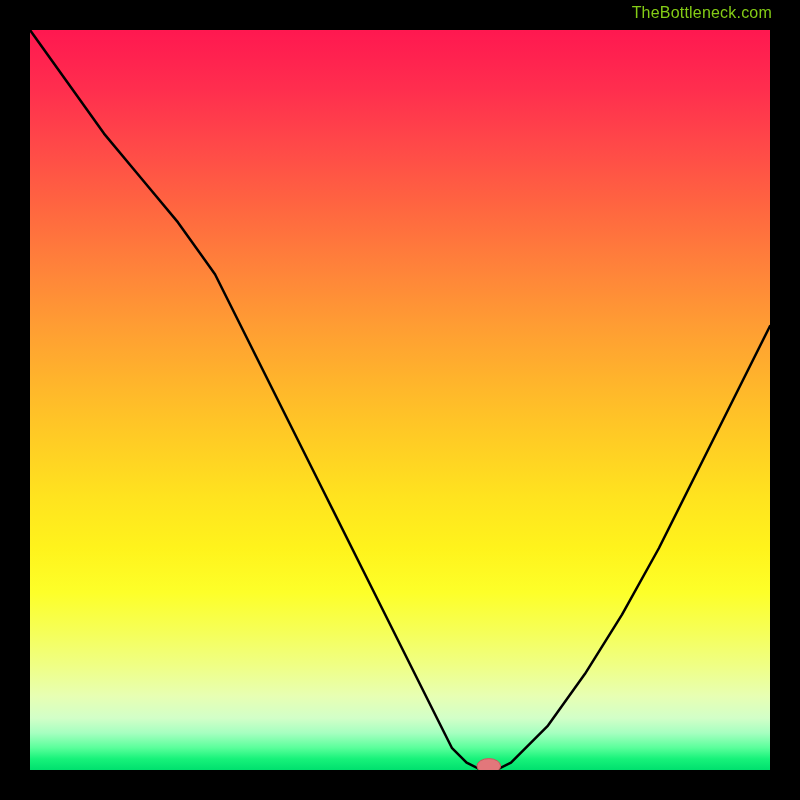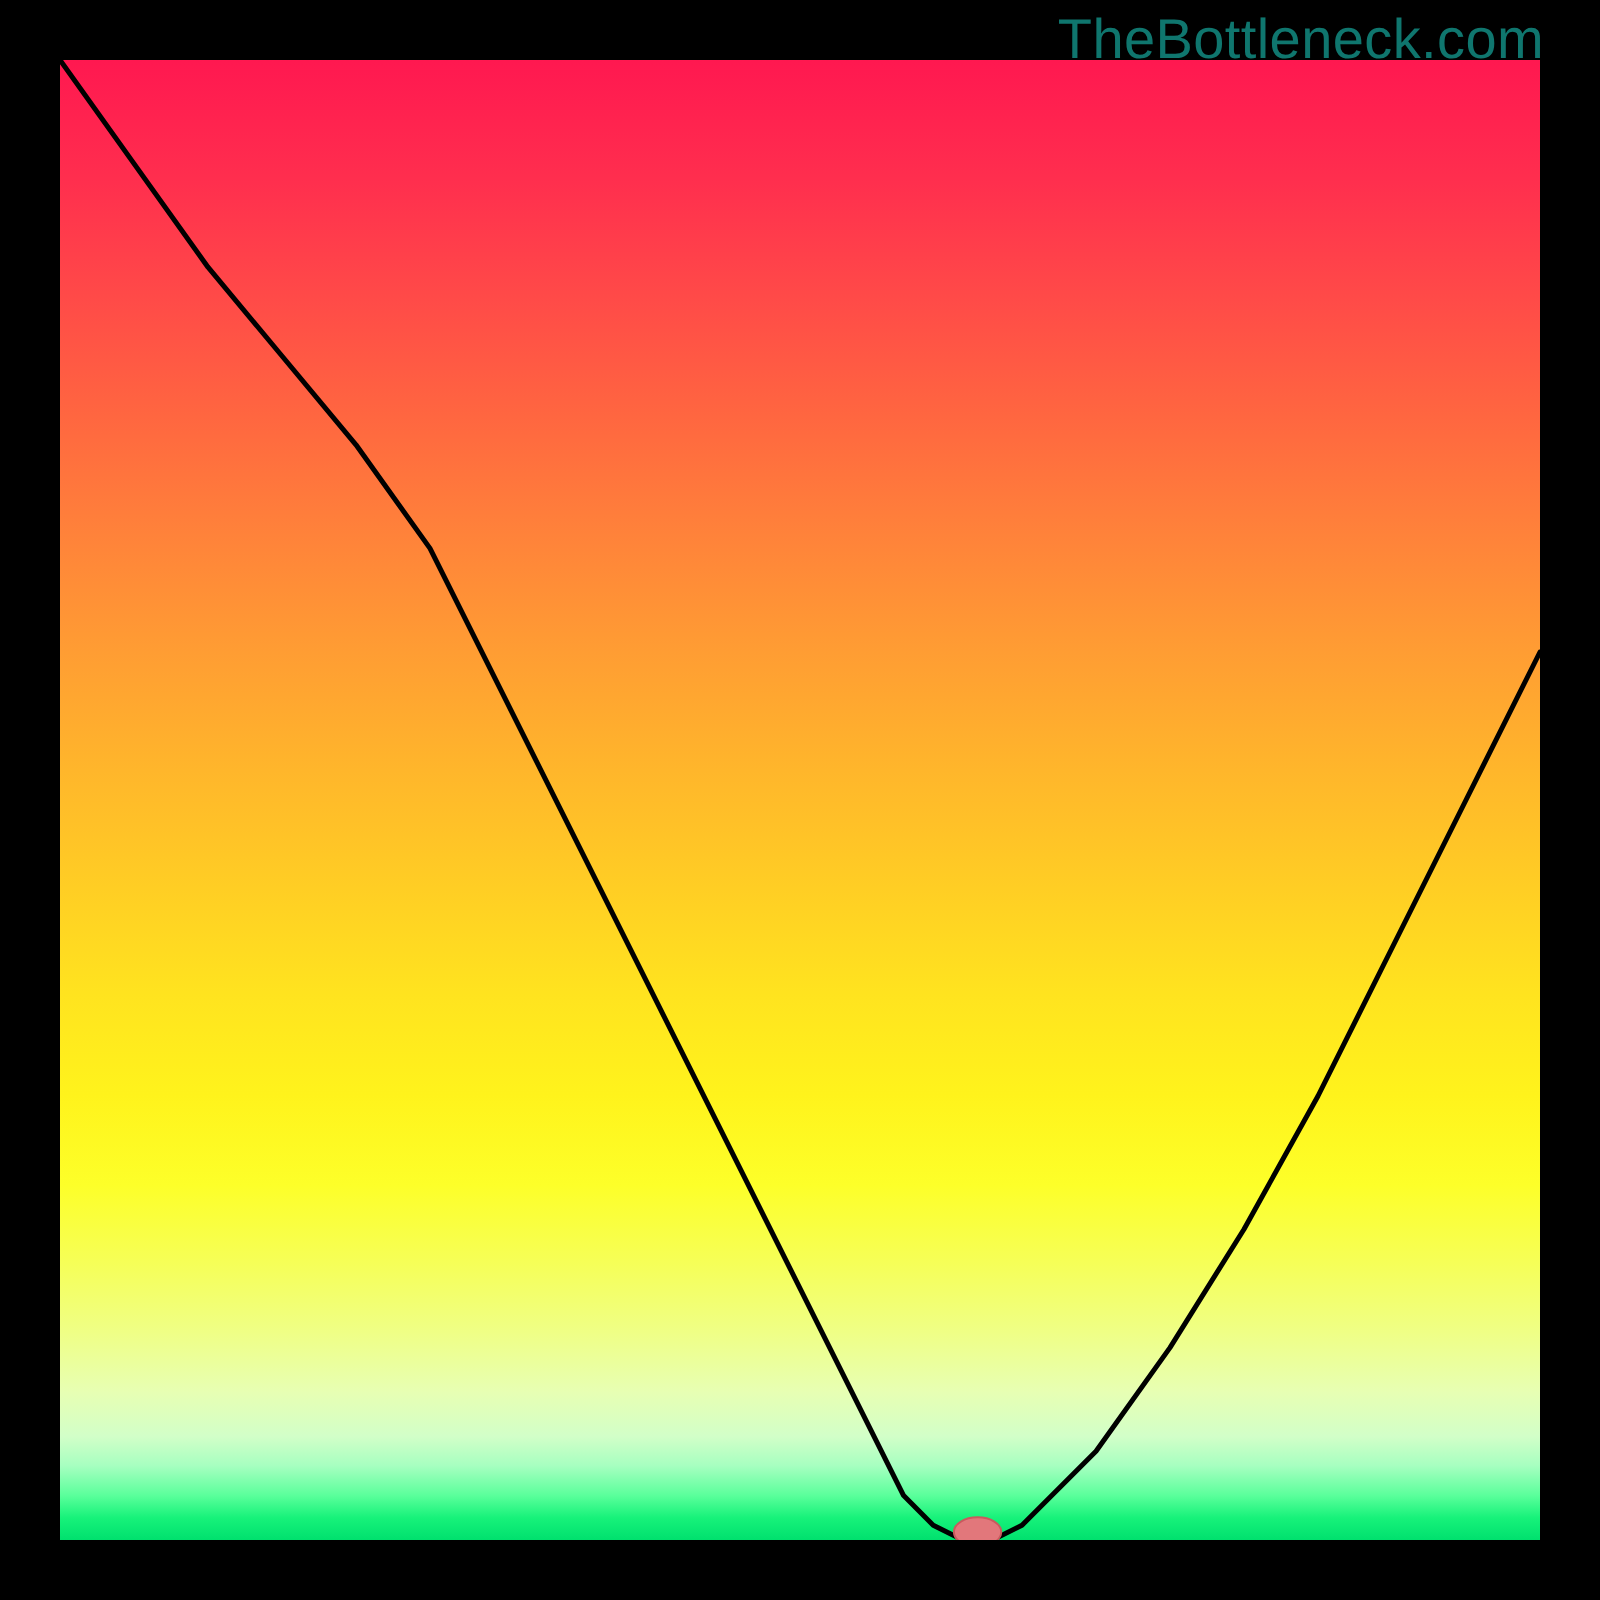--- a/index.html
+++ b/index.html
@@ -52,22 +52,22 @@
     left: 0;
     top: 0;
     width: 740px;
     height: 740px;
     pointer-events: none;
   }
   .watermark {
     position: absolute;
     top: 4px;
     right: 28px;
-    color: #0f766e;
-    font-size: 28px;
+    color: #84cc16;
+    font-size: 16px;
     letter-spacing: 0.2px;
     user-select: none;
   }
 </style>
 </head>
 <body>
 
 <div class="frame">
   <div class="watermark">TheBottleneck.com</div>
 

